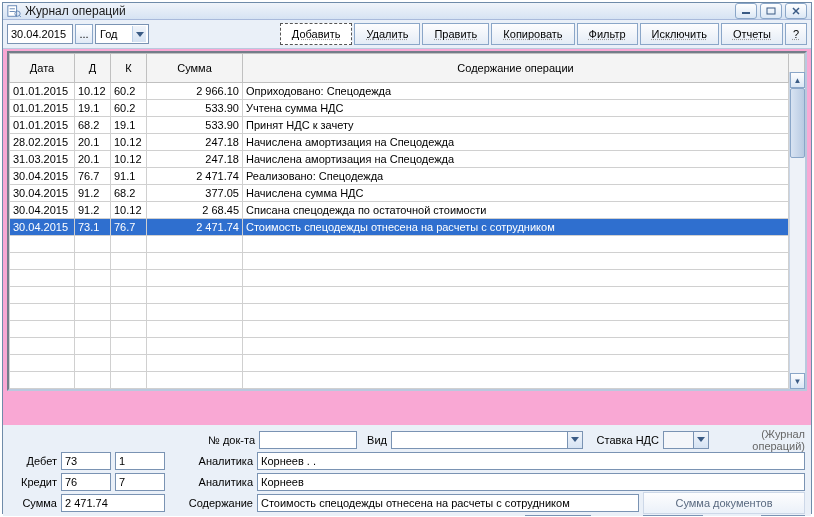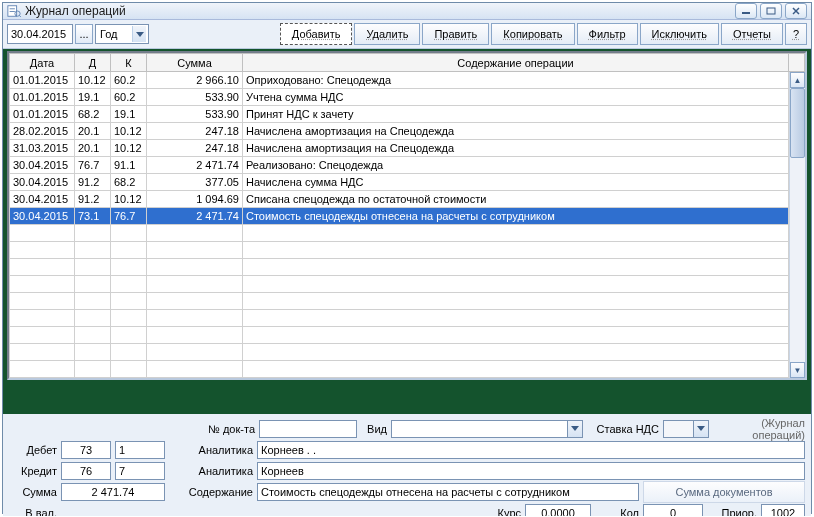--- a/index.html
+++ b/index.html
@@ -1,49 +1,49 @@
 <!DOCTYPE html>
 <html><head>
 <meta charset="utf-8">
 <style>
   * { box-sizing: border-box; }
   body { margin: 0; font-family: "MS Sans Serif", Tahoma, Verdana, sans-serif; font-size: 11px; background: #fff; }
-  .window { width: 810px; height: 512px; margin: 2px; border: 1px solid #6f8ba9; background: #14532d; display: flex; flex-direction: column; }
+  .window { width: 810px; height: 512px; margin: 2px; border: 1px solid #6f8ba9; background: #f9a8d4; display: flex; flex-direction: column; }
   .titlebar { height: 22px; background: linear-gradient(to bottom, #f0f4fa, #d6e3f3); display: flex; align-items: center; padding: 0 4px; border-bottom: 1px solid #a9badb; }
   .titlebar .icon { width: 14px; height: 14px; margin-right: 4px; }
   .titlebar .title { flex: 1; font-size: 12px; color: #1a1a1a; }
   .winbtns { display: flex; gap: 3px; }
   .winbtn { width: 22px; height: 16px; border: 1px solid #8aa6c8; border-radius: 3px; background: linear-gradient(to bottom,#fff,#dbe7f5); display:flex; align-items:center; justify-content:center; font-size:10px; color:#3a5b85; cursor:pointer;}
   .toolbar { height: 30px; display: flex; align-items: center; padding: 3px 4px; background: #eaf0f8; border-bottom: 1px solid #b9c9de; gap: 2px; }
   .dateinput { width: 66px; height: 20px; border: 1px solid #7a93b3; background:#fff; padding: 1px 3px; font-size:11px; }
   .btn-small { width: 18px; height: 20px; border:1px solid #8aa6c8; background:linear-gradient(to bottom,#fff,#e1eaf6); cursor:pointer; display:inline-flex;align-items:center;justify-content:center;}
   .combo { height: 20px; border:1px solid #7a93b3; background:#fff; display:flex; align-items:center; padding:0 2px 0 4px; cursor:pointer;}
   .combo .arrow { margin-left:auto; width:14px; height:16px; background:linear-gradient(to bottom,#f0f4fa,#d6e3f3); border-left:1px solid #bcd0e8; display:flex;align-items:center;justify-content:center;}
   .spacer { flex: 1; }
   .tbtn { height: 22px; padding: 0 11px; border: 1px solid #8aa6c8; background: linear-gradient(to bottom,#fdfdfe,#e4ecf6); cursor:pointer; font-size:11px; display:inline-flex; align-items:center; text-decoration:underline; text-decoration-color:#999; text-decoration-style:dotted;}
   .tbtn.active { border:1px dashed #555; background:#fff; }
   .tbtn-q { width:22px; padding:0; justify-content:center;}
   .grid-wrap { flex:1; margin: 2px 4px; border: 2px inset #b9c9de; background:#fff; position:relative; display:flex; flex-direction:column;}
   table.grid { border-collapse: collapse; width: 100%; table-layout: fixed; }
-  table.grid th { background:#f4f4f4; border:1px solid #c0c0c0; padding:2px 3px; font-weight:normal; height:18px; font-size:11px;}
+  table.grid th { background:#f4f4f4; border:1px solid #c0c0c0; padding:8px 3px; font-weight:normal; height:18px; font-size:11px;}
   table.grid td { border:1px solid #d0d0d0; padding:1px 3px; height:17px; font-size:11px; white-space:nowrap; overflow:hidden; }
   table.grid tr.sel td { background:#2f6fcf; color:#fff; }
   .col-date { width:65px; }
   .col-dk { width:36px; }
   .col-sum { width:96px; text-align:right;}
   .col-desc { }
   .vscroll { position:absolute; right:0; top:19px; bottom:0; width:16px; background:#eef2f8; border-left:1px solid #c9d5e5;}
   .vscroll .thumb { position:absolute; top:0; left:0; right:0; height:70px; background:linear-gradient(to right,#d8e3f2,#b8cae2); border:1px solid #8aa6c8; border-radius:2px;}
   .vscroll .sarrow { position:absolute; left:0; right:0; height:16px; background:linear-gradient(to bottom,#fdfdfe,#dbe7f5); border:1px solid #8aa6c8; display:flex;align-items:center;justify-content:center;font-size:8px;color:#3a5b85; cursor:pointer;}
   .bottom { padding: 4px 6px; background:#eaf0f8;margin-top:32px; }
   .brow { display:flex; align-items:center; height:21px; gap:4px;}
   .lbl { text-align:right; font-size:11px; }
   .inp { height:18px; border:1px solid #7a93b3; background:#fff; padding:1px 3px; font-size:11px;}
   .inp.ro { background:#f4f6fa;}
-  .inp.r { text-align:center; }
+  .inp.r { text-align:left; }
   .dd { display:flex; }
   .dd .inp { border-right:none;}
   .ddbtn { width:16px; height:18px; border:1px solid #7a93b3; background:linear-gradient(to bottom,#f0f4fa,#d6e3f3); display:flex;align-items:center;justify-content:center;font-size:8px; cursor:pointer;}
   .linkbtn { border:1px solid #cdd8e8; background:linear-gradient(to bottom,#fdfdfe,#ebf1f9); color:#5a6a80; cursor:pointer; }
   .tri { width:0;height:0;border-left:4px solid transparent;border-right:4px solid transparent;border-top:5px solid #3a5b85;}
 </style>
 </head>
 <body>
 
 <div class="window">
@@ -171,21 +171,21 @@
             <td>91.2</td>
             <td>68.2</td>
             <td style="text-align: right; padding-left: 36px;">377.05</td>
             <td>Начислена сумма НДС</td>
             <td style="border-left: none;"></td>
           </tr>
           <tr>
             <td>30.04.2015</td>
             <td>91.2</td>
             <td>10.12</td>
-            <td style="text-align: right;">1 094.69</td>
+            <td style="text-align: right;">2 68.45</td>
             <td>Списана спецодежда по остаточной стоимости</td>
             <td style="border-left: none;"></td>
           </tr>
           <tr class="sel">
             <td>30.04.2015</td>
             <td>73.1</td>
             <td>76.7</td>
             <td style="text-align: right;">2 471.74</td>
             <td>Стоимость спецодежды отнесена на расчеты с сотрудником</td>
             <td style="border-left: none;"></td>

